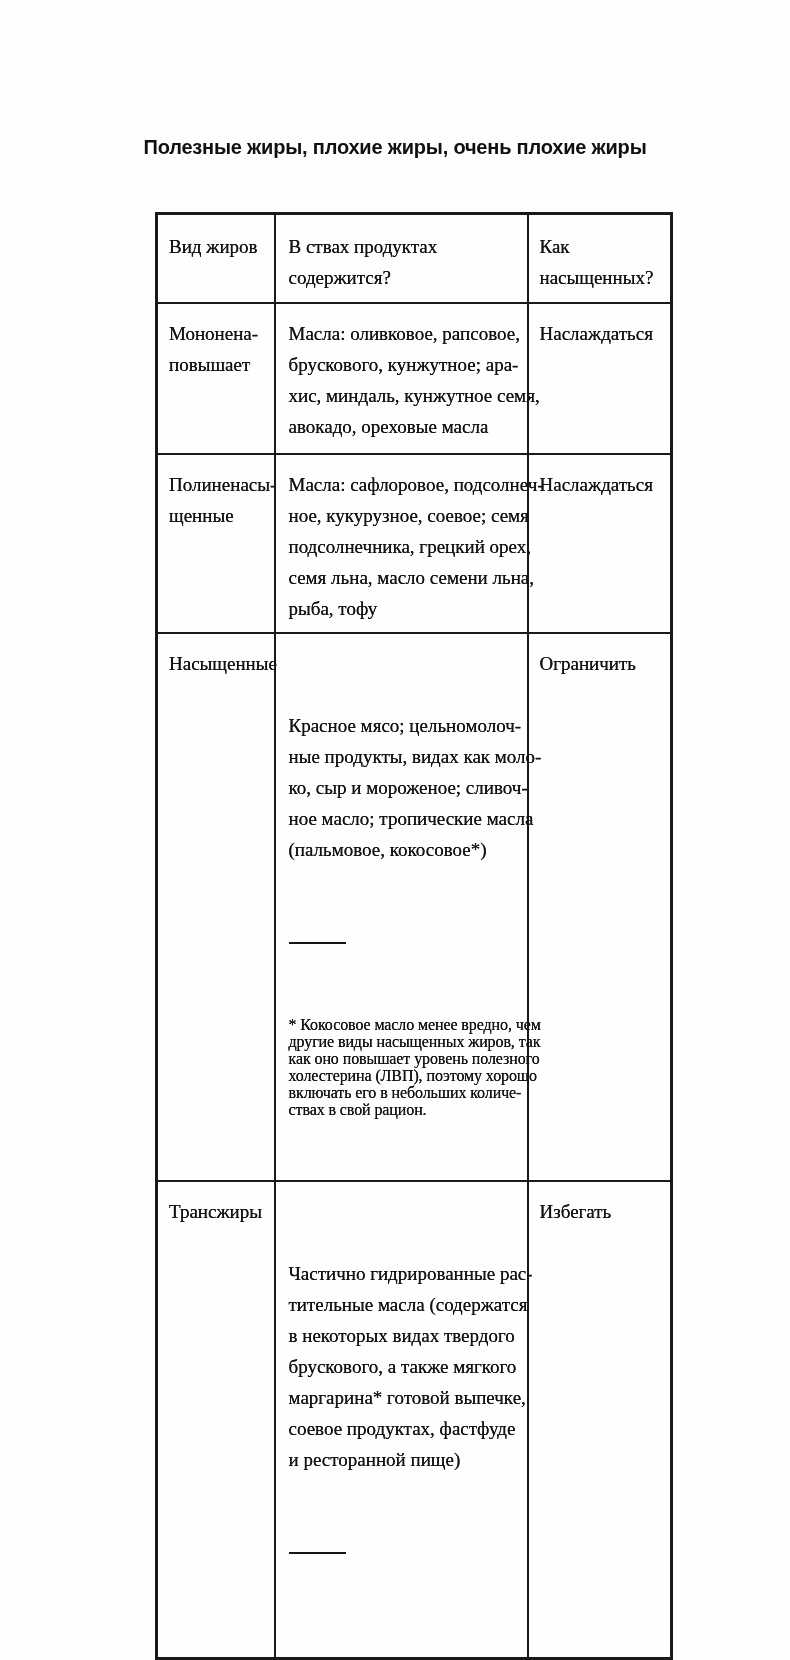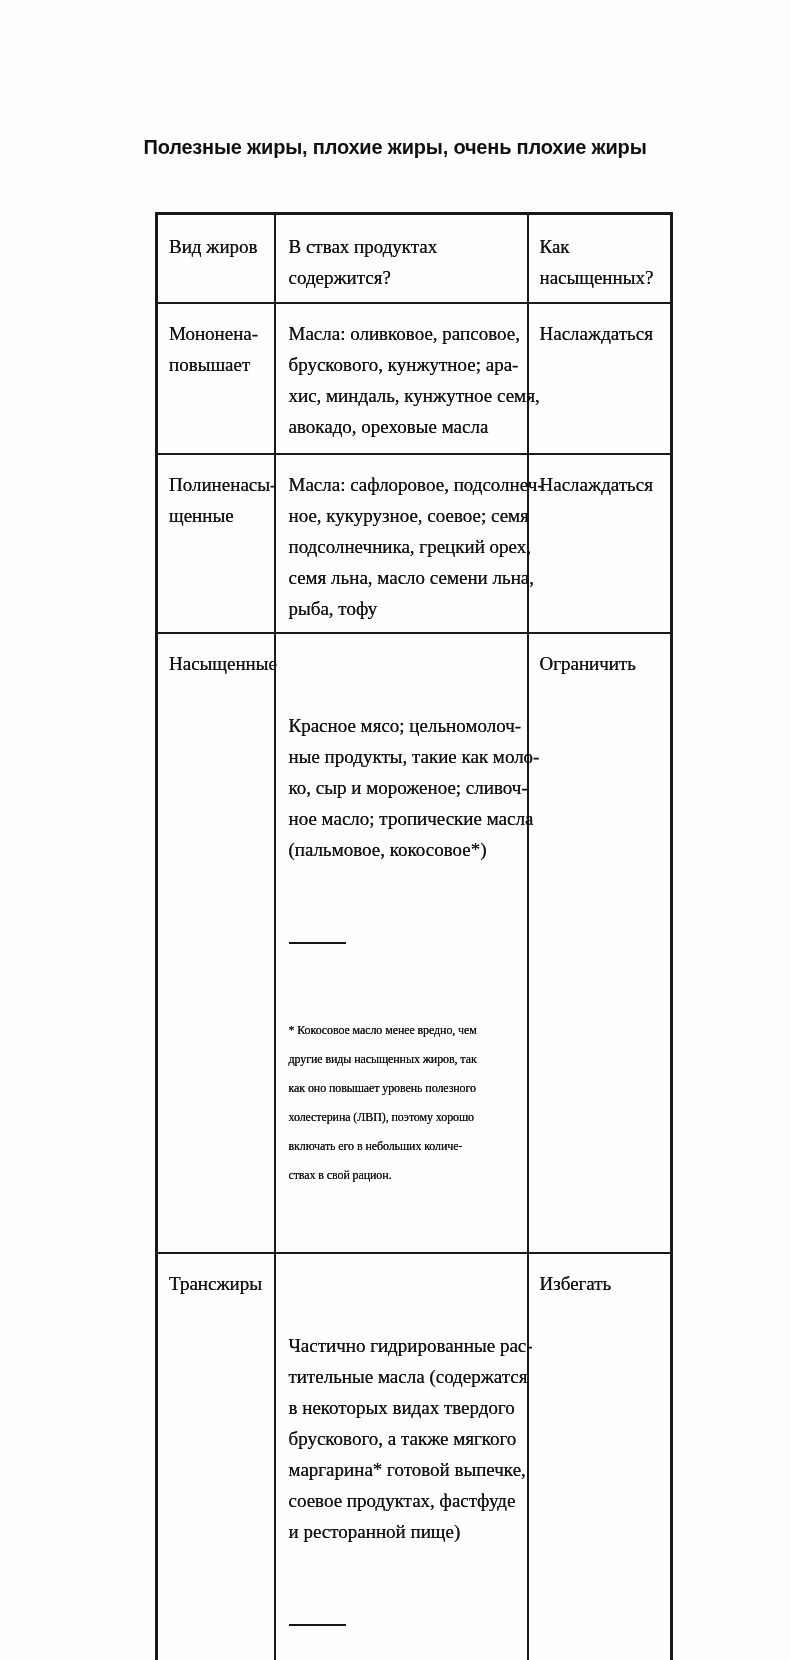--- a/index.html
+++ b/index.html
@@ -51,22 +51,22 @@
   td.c2 { padding: 14px 4px 0 13px; }
   td.c3 { padding: 14px 4px 0 11px; }
   tr.header-row td { padding-top: 16px; }
   .footnote-rule {
     width: 57px;
     border: 0;
     border-top: 2.5px solid #161616;
     margin: 15px 0 10px 0;
   }
   .footnote-text {
-    font-size: 12px;
-    line-height: 29px;
+    font-size: 16px;
+    line-height: 17px;
     letter-spacing: -0.1px;
     white-space: pre;
   }
   
   tr.header-row  { height: 89px; }
   tr.row-mono    { height: 151px; }
   tr.row-poly    { height: 179px; }
   tr.row-sat     { height: 382px; }
   tr.row-trans   { height: 452px; }
 </style>
@@ -111,21 +111,21 @@
 подсолнечника, грецкий орех,
 семя льна, масло семени льна,
 рыба, тофу</td>
       <td class="c3">Наслаждаться</td>
     </tr>
 
     <tr class="row-sat">
       <td class="c1">Насыщенные</td>
       <td class="c2">
         <div>Красное мясо; цельномолоч-
-ные продукты, такие как моло-
+ные продукты, видах как моло-
 ко, сыр и мороженое; сливоч-
 ное масло; тропические масла
 (пальмовое, кокосовое*)</div>
         <hr class="footnote-rule">
         <div class="footnote-text">* Кокосовое масло менее вредно, чем
 другие виды насыщенных жиров, так
 как оно повышает уровень полезного
 холестерина (ЛВП), поэтому хорошо
 включать его в небольших количе-
 ствах в свой рацион.</div>

